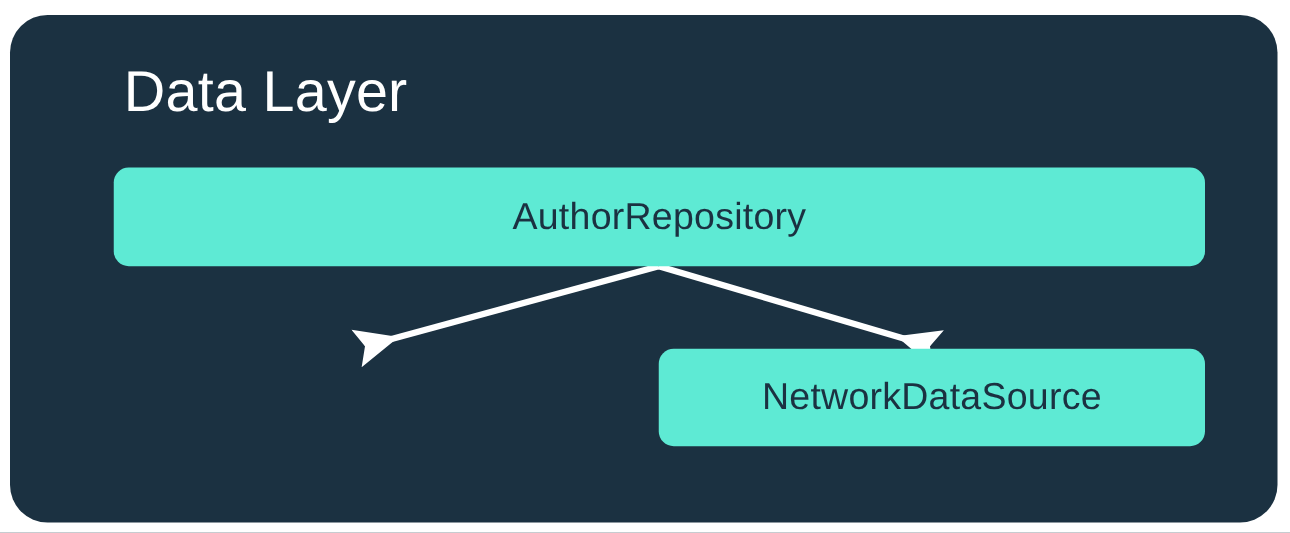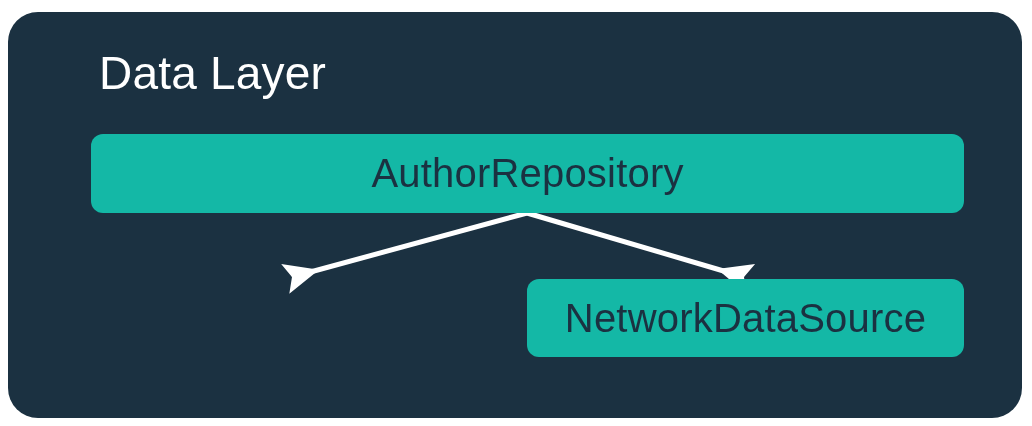--- a/index.html
+++ b/index.html
@@ -40,28 +40,28 @@
     font-weight: 300;
     line-height: 1;
     color: #FFFFFF;
     letter-spacing: 0.2px;
     white-space: nowrap;
   }
 
   
   .node {
     position: absolute;
-    background: #14b8a6;
+    background: #5eead4;
     border-radius: 12px;
     box-sizing: border-box;
     display: flex;
     align-items: center;
     justify-content: center;
     color: #1B3141;
-    font-size: 40px;
+    font-size: 30px;
     font-weight: 400;
     letter-spacing: 0.2px;
     white-space: nowrap;
   }
 
   .node-repository {
     left: 91px;
     top: 134px;
     width: 873px;
     height: 79px;

